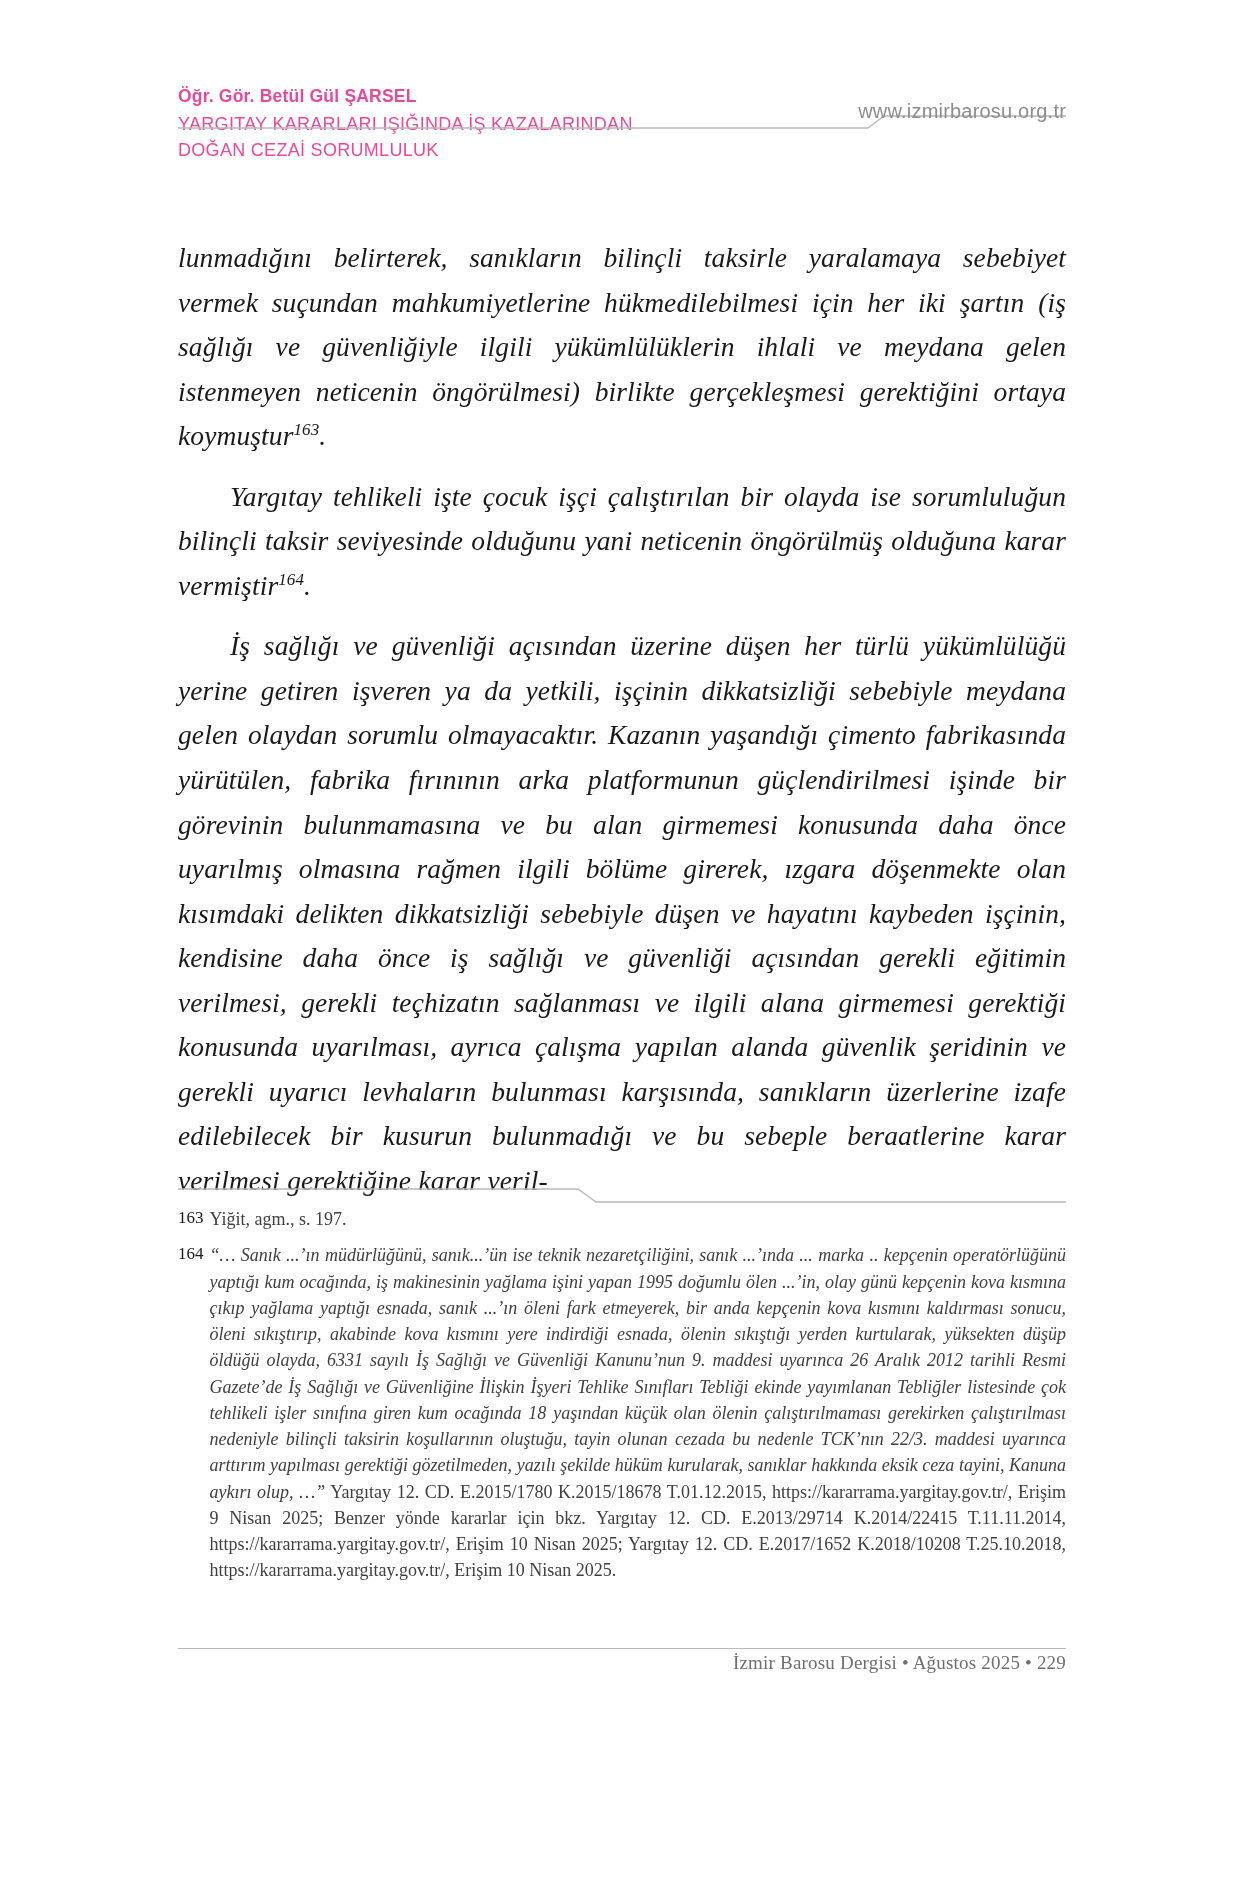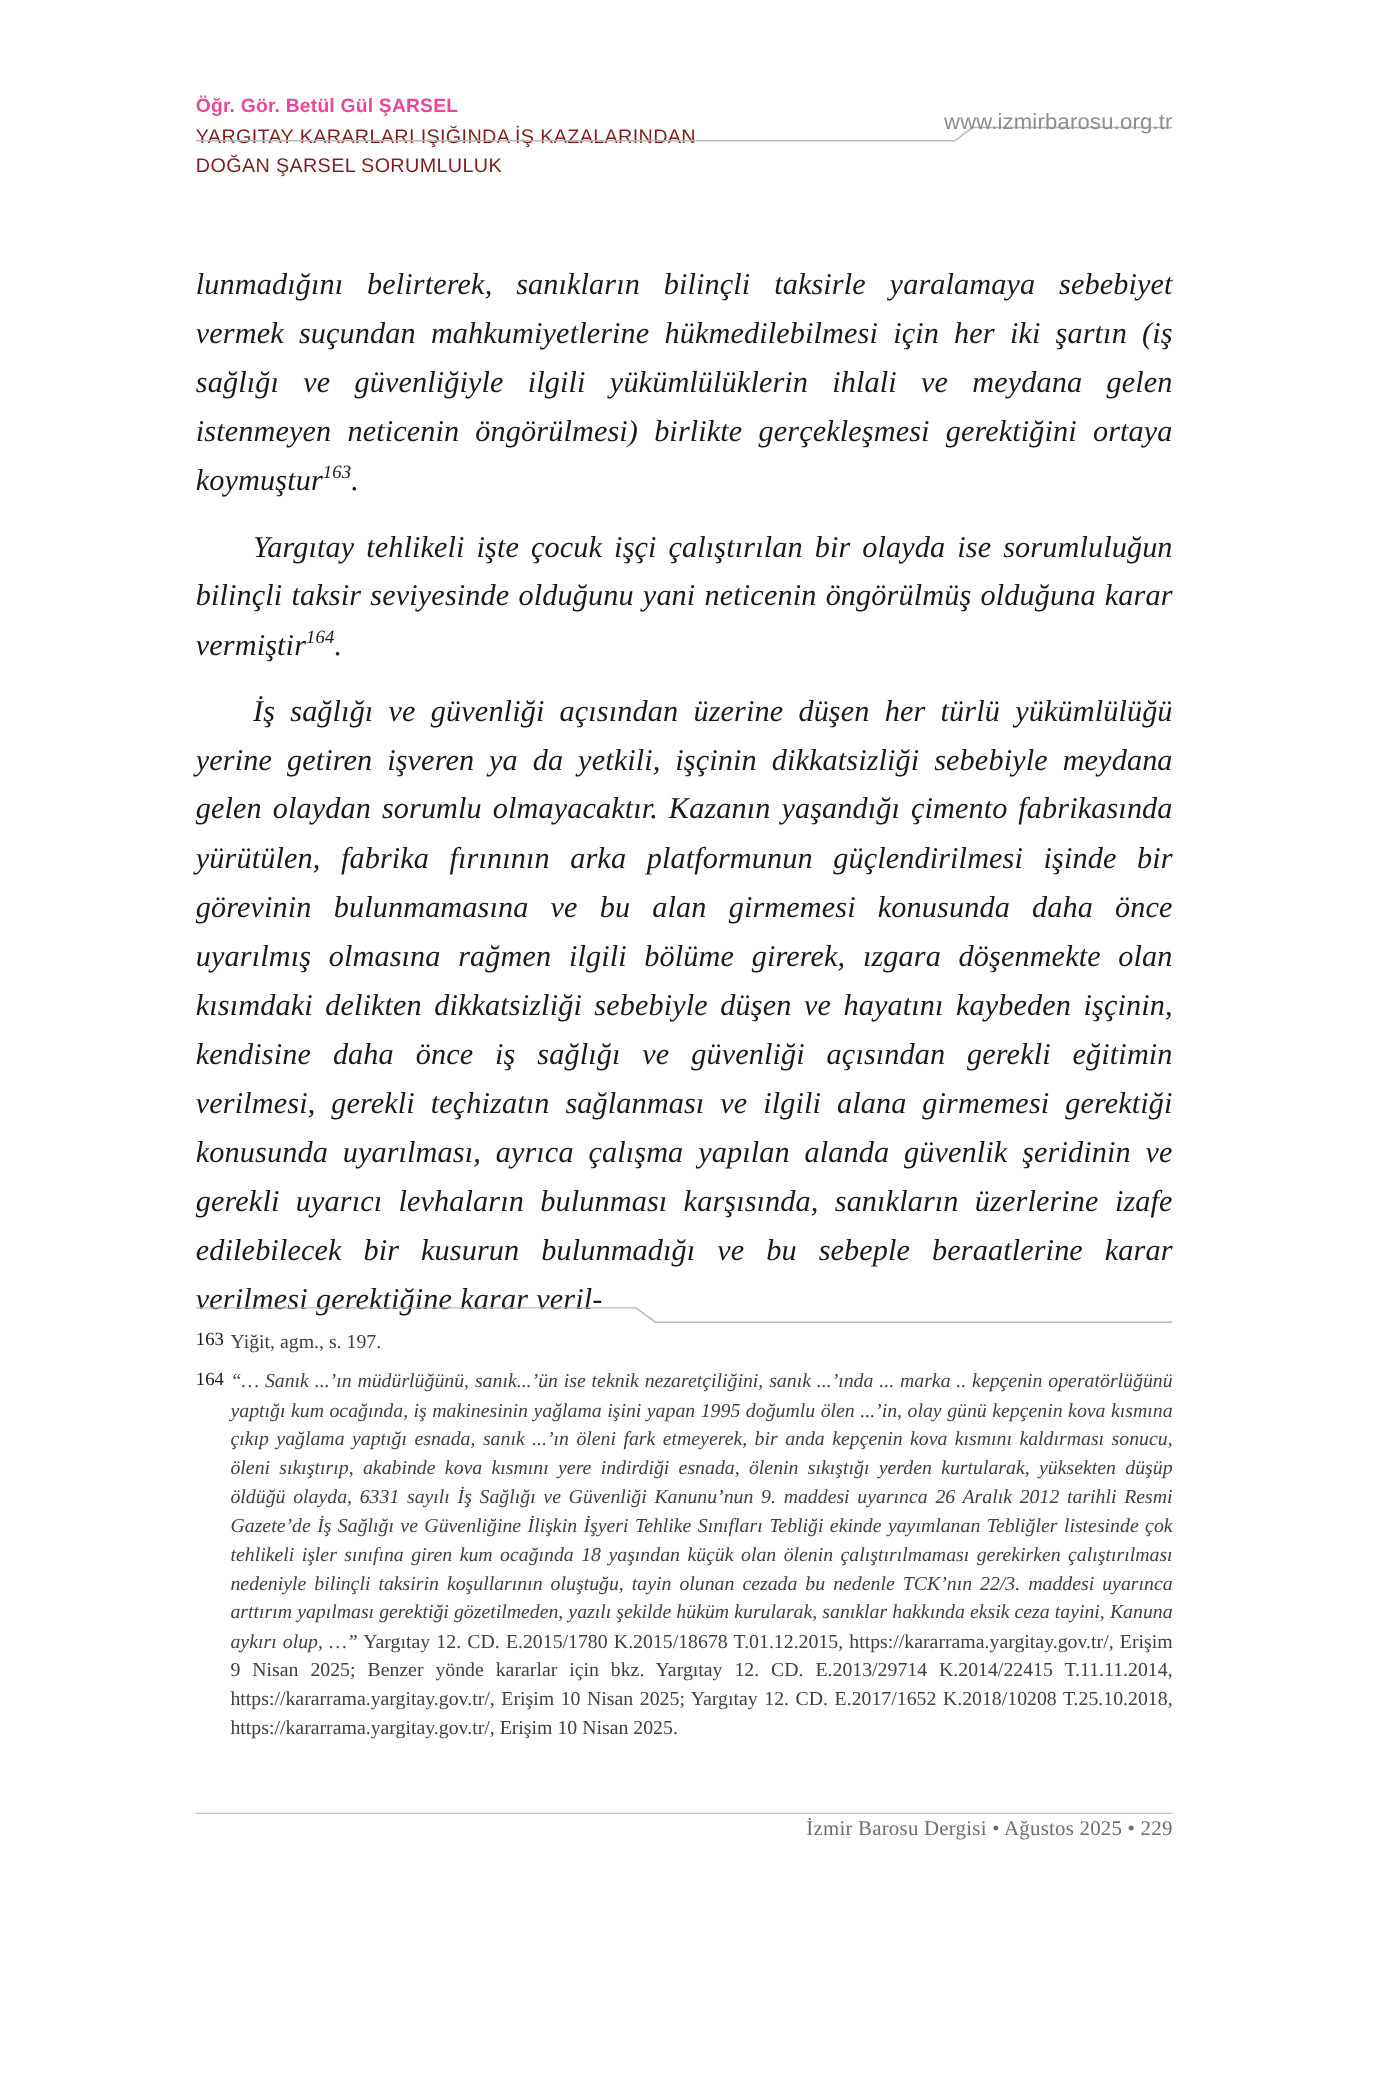--- a/index.html
+++ b/index.html
@@ -34,21 +34,21 @@
     font-family: Liberation Sans, sans-serif;
     font-weight: bold;
     font-size: 17.5px;
     color: #ec4899;
     letter-spacing: 0.2px;
     line-height: 1.25;
   }
   .header-title {
     font-family: "Liberation Sans", sans-serif;
     font-size: 18px;
-    color: #7f1d1d;
+    color: #ec4899;
     letter-spacing: 0.3px;
     line-height: 1.45;
     margin-top: 3px;
     max-width: 520px;
   }
   .header-site {
     position: absolute;
     top: 14px;
     right: 0;
     font-family: "Liberation Sans", sans-serif;
@@ -155,21 +155,21 @@
 
 <div class="page">
 
   <div class="header">
     <svg class="header-rule" viewBox="0 0 888 18" preserveAspectRatio="none">
       <path d="M0,14 L690,14 L706,2 L888,2" fill="none" stroke="#b9b9b9" stroke-width="1.4"></path>
     </svg>
     <div class="header-author">Öğr. Gör. Betül Gül ŞARSEL</div>
     <div class="header-title">
       <span>YARGITAY KARARLARI IŞIĞINDA İŞ KAZALARINDAN</span><br>
-      <span>DOĞAN ŞARSEL SORUMLULUK</span>
+      <span>DOĞAN CEZAİ SORUMLULUK</span>
     </div>
     <div class="header-site">www.izmirbarosu.org.tr</div>
   </div>
 
   <div class="content">
 
     <p class="body-par"><span>lunmadığını belirterek, sanıkların bilinçli taksirle yaralamaya sebebiyet vermek suçundan mahkumiyetlerine hükmedilebilmesi için her iki şartın (iş sağlığı ve güvenliğiyle ilgili yükümlülüklerin ihlali ve meydana gelen istenmeyen neticenin öngörülmesi) birlikte gerçekleşmesi gerektiğini ortaya koymuştur</span><sup>163</sup><span>.</span></p>
 
     <p class="body-par"><span>Yargıtay tehlikeli işte çocuk işçi çalıştırılan bir olayda ise sorumluluğun bilinçli taksir seviyesinde olduğunu yani neticenin öngörülmüş olduğuna karar vermiştir</span><sup>164</sup><span>.</span></p>
 

